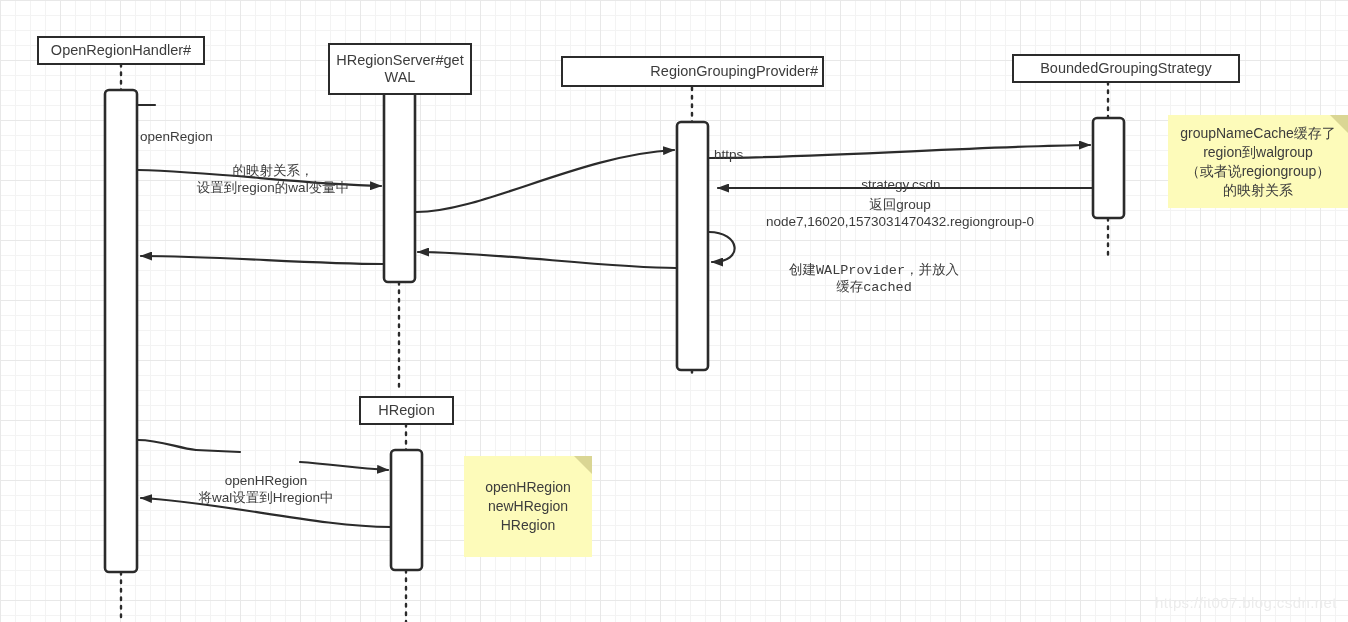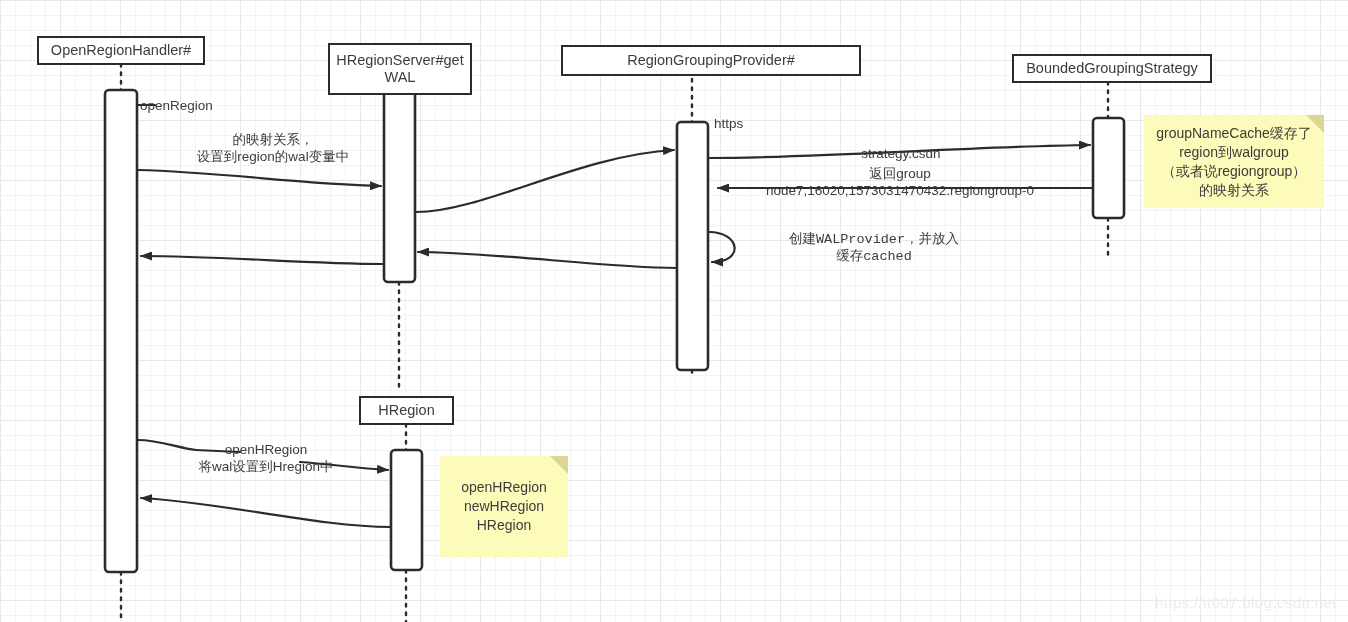--- a/index.html
+++ b/index.html
@@ -52,37 +52,39 @@
     background: #fdfbba;
     color: #3c3c3c;
     font-size: 14px;
     line-height: 19px;
     text-align: center;
     display: flex;
     align-items: center;
     justify-content: center;
     padding: 4px 8px;
     white-space: pre-line;
+    margin-left: 24px;
   }
   .note .fold {
     position: absolute;
     top: 0;
     right: 0;
     width: 0;
     height: 0;
     border-left: 18px solid transparent;
     border-top: 18px solid #dad694;
   }
   .msg-label {
     position: absolute;
     color: #3c3c3c;
     font-size: 13.5px;
     line-height: 17px;
     text-align: center;
     white-space: pre-line;
+    margin-top: 31px;
   }
   .msg-label.left {
     text-align: left;
   }
   .watermark {
     position: absolute;
     color: #ececec;
     font-size: 15px;
     letter-spacing: 0.4px;
     white-space: nowrap;
@@ -149,25 +151,25 @@
 
   <div class="actor-box" style="left:37px; top:36px; width:168px; height:29px;">
     <span>OpenRegionHandler#</span>
   </div>
 
   <div class="actor-box" style="left:328px; top:43px; width:144px; height:52px; white-space:pre-line;">
     <span>HRegionServer#get
 WAL</span>
   </div>
 
-  <div class="actor-box" style="left:561px; top:45px; width:300px; height:31px;">
+  <div class="actor-box" style="left:561px; top:56px; width:263px; height:31px;justify-content:flex-end;">
     <span>RegionGroupingProvider#</span>
   </div>
 
-  <div class="actor-box" style="left:1012px; top:54px; width:200px; height:29px;">
+  <div class="actor-box" style="left:1012px; top:54px; width:228px; height:29px;">
     <span>BoundedGroupingStrategy</span>
   </div>
 
   <div class="actor-box" style="left:359px; top:396px; width:95px; height:29px;">
     <span>HRegion</span>
   </div>
 
   <div class="msg-label left" style="left:140px; top:97px; width:150px;">openRegion</div>
 
   <div class="msg-label" style="left:163px; top:131px; width:220px;">的映射关系，

